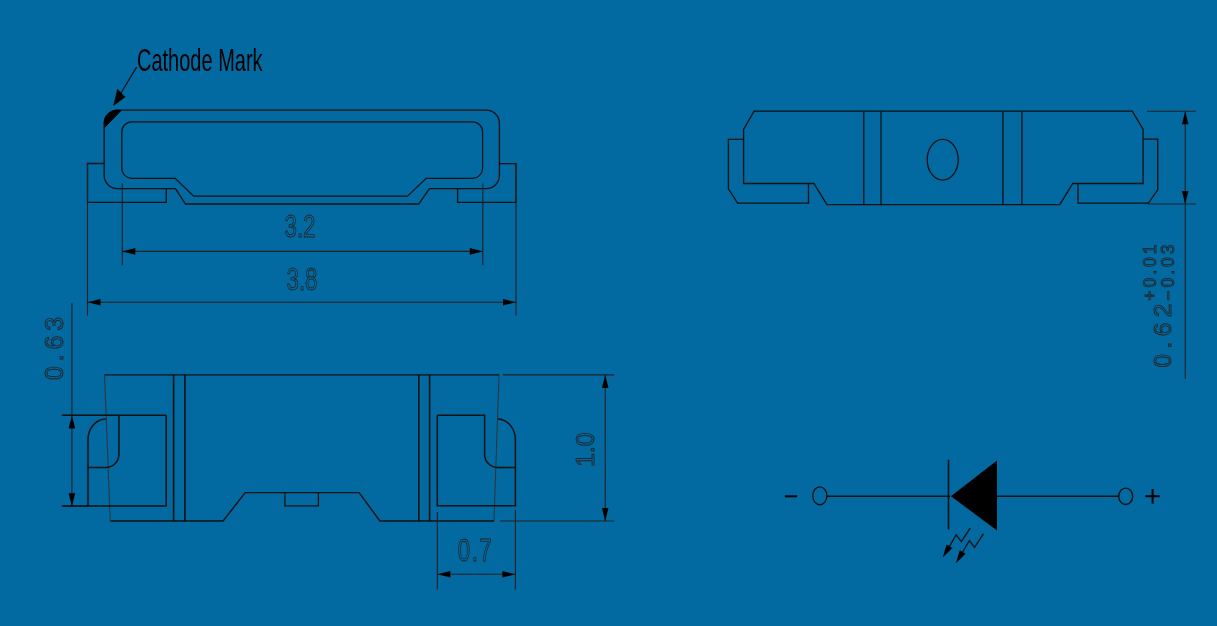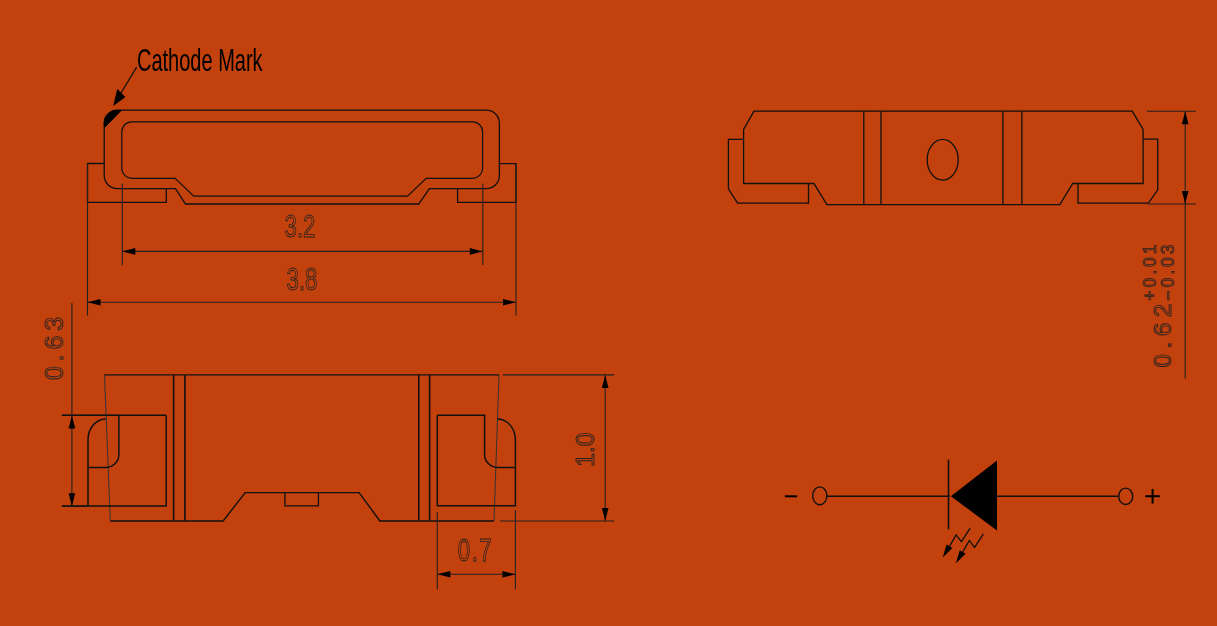--- a/index.html
+++ b/index.html
@@ -1,16 +1,16 @@
 <!DOCTYPE html>
 <html><head>
 <meta charset="utf-8">
 <style>
   html,body{margin:0;padding:0;background:#ffffff;}
-  .page{width:1217px;height:626px;position:relative;overflow:hidden;background:#c2410c;}
+  .page{width:1217px;height:626px;position:relative;overflow:hidden;background:#0369a1;}
   svg text{font-family:"Liberation Sans", sans-serif;}
 </style>
 </head>
 <body>
 <div class="page">
 <svg width="1217" height="626" viewBox="0 0 1217 626">
 <defs></defs>
 
 <path d="M117.2,110.2 H486.4 A13,13 0 0 1 499.4,123.2 V175.6 A13,13 0 0 1 486.4,188.6 H429.4 L418.7,204.0 H185.5 L175.5,188.6 H117.2 A13,13 0 0 1 104.2,175.6 V123.2 A13,13 0 0 1 117.2,110.2 Z" fill="none" stroke="#111" stroke-width="1.3"></path>
 

